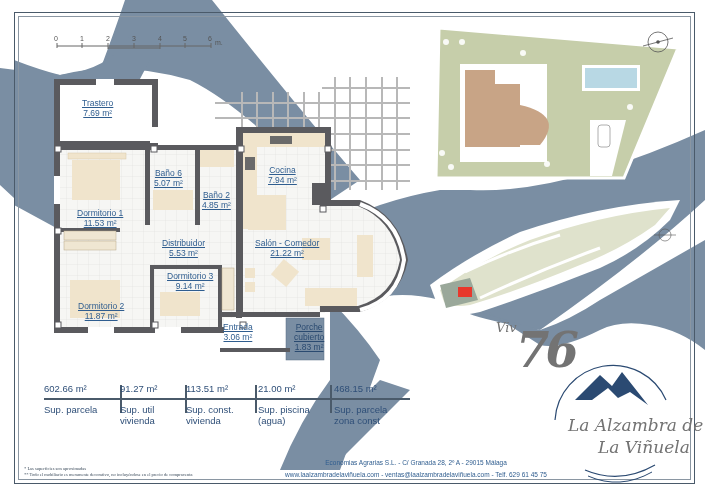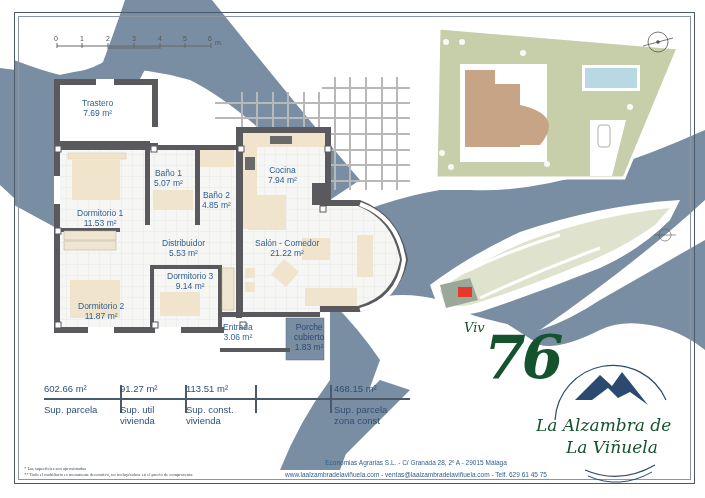--- a/index.html
+++ b/index.html
@@ -1,29 +1,29 @@
 <!DOCTYPE html>
 <html><head>
 <meta charset="utf-8">
 <style>
   html,body{margin:0;padding:0;background:#fff;}
   body{width:705px;height:498px;position:relative;overflow:hidden;font-family:"Liberation Sans",sans-serif;color:#2f4f78;}
   .frame-outer{position:absolute;left:14px;top:12px;width:681px;height:472px;border:1.5px solid #4a5a6a;box-sizing:border-box;}
   .frame-inner{position:absolute;left:18px;top:16px;width:673px;height:464px;border:1px solid #8a96a2;box-sizing:border-box;}
   svg{position:absolute;left:0;top:0;}
-  .room-label{position:absolute;font-size:8.5px;line-height:10px;text-align:center;color:#2f5d8f;white-space:nowrap;}
+  .room-label{position:absolute;font-size:8.5px;line-height:10px;text-align:center;color:#2f5d8f;white-space:nowrap;text-decoration:underline;}
   .stats{position:absolute;left:44px;top:382px;width:366px;height:52px;}
   .stat{position:absolute;top:0;width:72px;text-align:left;}
   .stat .val{font-size:9.5px;color:#2f4f78;height:14px;line-height:14px;}
   .stat .lbl{font-size:9.5px;color:#2f4f78;line-height:11px;margin-top:8px;}
   .stat-line{position:absolute;left:0;top:16px;width:366px;height:1.5px;background:#4a5a6a;}
   .stat-sep{position:absolute;width:1.5px;background:#4a5a6a;top:3px;height:28px;}
   .notes{position:absolute;left:24px;top:466px;font-size:4.5px;line-height:6px;color:#3a4a5a;font-family:"Liberation Serif",serif;}
   .company{position:absolute;left:230px;top:457px;width:372px;text-align:center;font-size:6.5px;line-height:12px;color:#2f5d8f;}
-  .brand{position:absolute;font-family:"DejaVu Serif",serif;font-style:italic;color:#14532d;}
+  .brand{position:absolute;font-family:"DejaVu Serif",serif;font-style:italic;color:#737373;margin-left:32px;}
   .scale-lbl{position:absolute;font-size:7px;color:#555;top:35px;}
 </style>
 </head>
 <body>
 
 <svg width="705" height="498">
   <path d="M125 0 L212 0 L330 120 L395 200 L440 250 L470 280 L400 300 L360 330 L320 360 L290 400 L270 440 L330 460 L380 400 L440 330 L480 340 L530 290 L600 230 L660 200 L705 180 L705 340 L660 330 L600 300 L560 330 L520 350 L490 370 L470 350 L430 330 L330 300 L240 240 L150 150 L80 60 L40 75 L0 70 L0 185 L30 210 L60 150 L120 40 Z" fill="#7a8ea3" opacity="0"></path>
 
   <path d="M125 0 L212 0 Q300 110 360 180 L330 200 Q250 110 190 80 Q120 60 60 75 Q30 72 0 68 L0 185 L14 198 Q50 120 100 70 Q115 30 125 0 Z" fill="#7a8ea3"></path>
   <path d="M14 60 Q40 70 60 75 Q110 70 130 35 L150 60 L60 230 L14 205 Z" fill="#7a8ea3"></path>
@@ -166,21 +166,21 @@
     <rect x="320" y="206" width="6" height="6"></rect>
     <rect x="240" y="322" width="6" height="6"></rect>
   </g>
 </svg>
 
 <div class="room-label" style="left:82px;top:98px">
     <div>Trastero</div>
     <div>7.69 m²</div>
   </div>
 <div class="room-label" style="left:154px;top:168px">
-    <div>Baño 1</div>
+    <div>Baño 6</div>
     <div>5.07 m²</div>
   </div>
 <div class="room-label" style="left:202px;top:190px">
     <div>Baño 2</div>
     <div>4.85 m²</div>
   </div>
 <div class="room-label" style="left:268px;top:165px">
     <div>Cocina</div>
     <div>7.94 m²</div>
   </div>
@@ -271,32 +271,39 @@
   </div>
   <div class="stat-sep" style="left:141px"></div>
   <div class="stat" style="left:142px">
     <div class="val">113.51 m²</div>
     <div class="lbl">
         <div>Sup. const.</div>
         <div>vivienda</div>
       </div>
   </div>
   <div class="stat-sep" style="left:211px"></div>
+  <div class="stat" style="left:214px">
+    <div class="val">21.00 m²</div>
+    <div class="lbl">
+        <div>Sup. piscina</div>
+        <div>(agua)</div>
+      </div>
+  </div>
   <div class="stat-sep" style="left:286px"></div>
   <div class="stat" style="left:290px">
     <div class="val">468.15 m²</div>
     <div class="lbl">
         <div>Sup. parcela</div>
         <div>zona const</div>
       </div>
   </div>
 </div>
 
 <span class="brand" style="left:464px;top:320px;font-size:13px">Viv</span>
-<span class="brand" style="left:484px;top:322px;font-size:60px;font-weight:bold;letter-spacing:-4px">76</span>
+<span class="brand" style="left:484px;top:322px;font-size:48px;font-weight:bold;letter-spacing:-4px">76</span>
 <svg width="705" height="498">
   <path d="M555 420 A58 58 0 0 1 666 400" fill="none" stroke="#2b4a72" stroke-width="1.2"></path>
   <path d="M575 400 L600 375 L612 386 L622 372 L648 405 L630 392 L618 398 L608 388 L592 400 Z" fill="#2b4a72"></path>
   <path d="M585 470 Q620 485 655 465" fill="none" stroke="#2b4a72" stroke-width="1.2"></path>
   <path d="M588 476 Q620 490 652 472" fill="none" stroke="#2b4a72" stroke-width="1"></path>
 </svg>
 <span class="brand" style="left:536px;top:415px;font-size:17px">La Alzambra de</span>
 <span class="brand" style="left:566px;top:437px;font-size:17px">La Viñuela</span>
 
 <div class="company">

